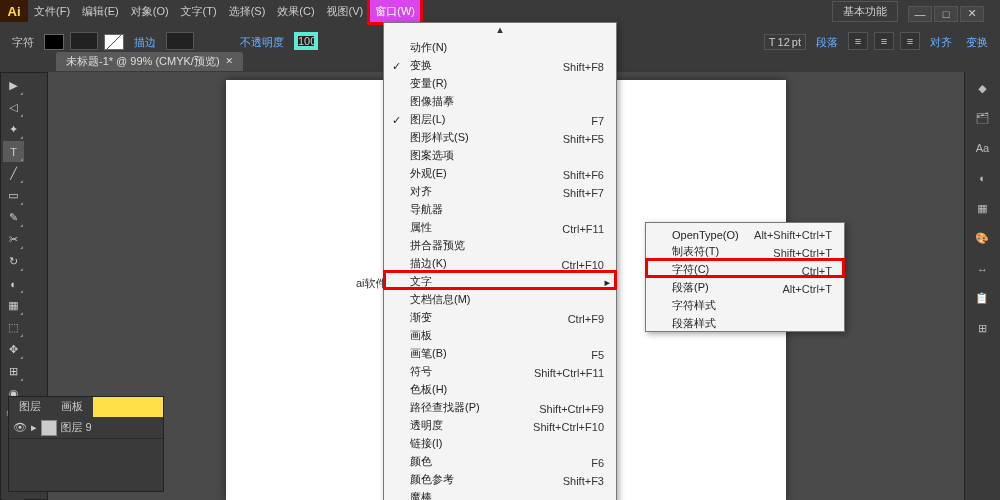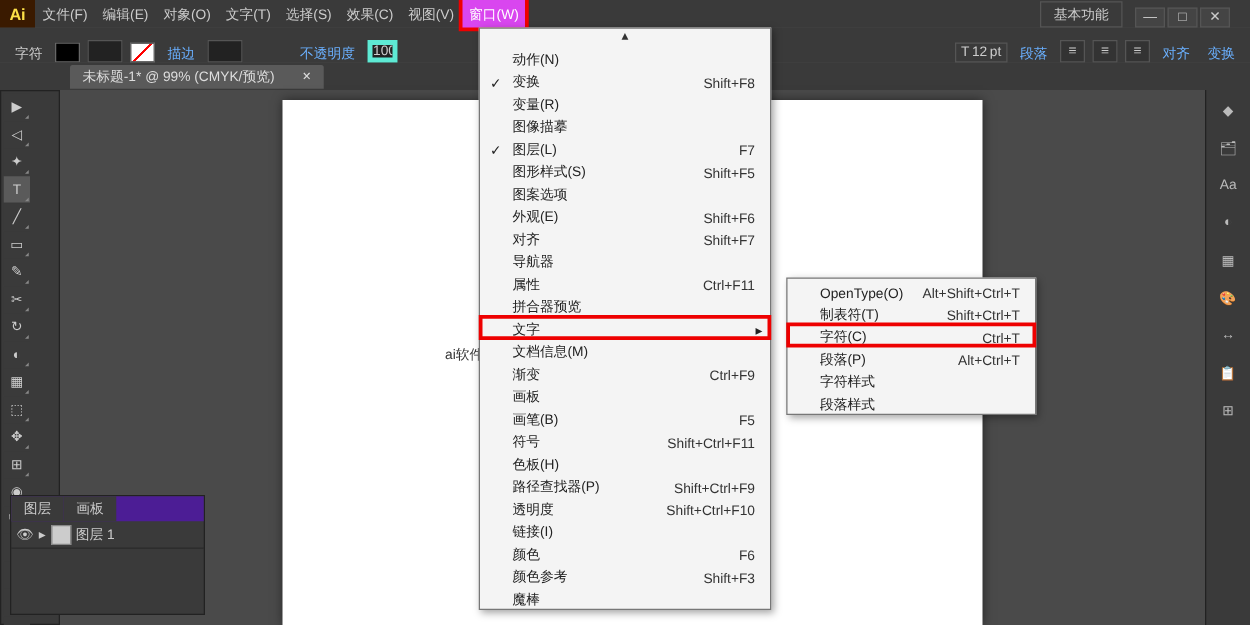--- a/index.html
+++ b/index.html
@@ -17,48 +17,48 @@
 .optionbar .lbl{padding:0 4px}
 .optswatch{width:20px;height:16px;border:1px solid #666;background:#000}
 .optswatch.nb{background:linear-gradient(135deg,#fff 47%,red 47%,red 53%,#fff 53%)}
 .opacity-field{width:24px;height:18px;background:#222;border:4px solid #5eead4;color:#ccc;text-align:center}
 .dropdown{width:28px;height:18px;background:#222;border:1px solid #555}
 .font-size-box{display:flex;align-items:center;gap:2px;border:1px solid #555;padding:1px 4px}
 .link{color:#6ab0ff;padding:0 4px}
 .btn-sq{width:20px;height:18px;border:1px solid #555;background:#333;display:flex;align-items:center;justify-content:center}
 
 .tabrow{height:22px;background:#3a3a3a;display:flex;align-items:center;padding-left:56px}
-.doctab{background:#5a5a5a;color:#ddd;padding:2px 10px;border-radius:2px 2px 0 0;display:flex;align-items:center;gap:22px}
+.doctab{background:#5a5a5a;color:#ddd;padding:2px 10px;border-radius:2px 2px 0 0;display:flex;align-items:center;gap:6px}
 .doctab .close{font-size:9px}
 
 .workarea{position:absolute;top:72px;left:0;right:0;bottom:0;background:#4a4a4a;display:flex}
 .tools{width:48px;background:#3a3a3a;display:flex;flex-wrap:wrap;align-content:flex-start;gap:1px;padding:2px;border:1px solid #222}
 .tool{width:21px;height:21px;background:#3a3a3a;display:flex;align-items:center;justify-content:center;color:#ccc;position:relative}
 .tool.active{background:#5a5a5a}
 .tool .tri{position:absolute;bottom:1px;right:1px;width:0;height:0;border-left:3px solid transparent;border-bottom:3px solid #888}
 
 .canvas-wrap{flex:1;background:#4a4a4a;position:relative;display:flex;align-items:flex-start;justify-content:center;padding-top:8px}
 .canvas{width:560px;height:420px;background:#fff;box-shadow:0 0 8px rgba(0,0,0,.5);position:relative}
 .canvas-text{position:absolute;top:196px;left:130px;color:#333;font-size:11px}
 
 .rpanel{width:36px;background:#3a3a3a;border-left:1px solid #222;display:flex;flex-direction:column;align-items:center;padding-top:4px;gap:6px}
 .rpanel .ricon{width:24px;height:24px;display:flex;align-items:center;justify-content:center;color:#bbb}
 
 .dropdown-menu{position:absolute;top:22px;left:383px;width:234px;background:#f4f4f4;border:1px solid #777;box-shadow:2px 2px 6px rgba(0,0,0,.35);z-index:50}
-.submenu{position:absolute;top:222px;left:629px;width:200px;background:#f4f4f4;border:1px solid #777;box-shadow:2px 2px 6px rgba(0,0,0,.35);z-index:50}
+.submenu{position:absolute;top:222px;left:645px;width:200px;background:#f4f4f4;border:1px solid #777;box-shadow:2px 2px 6px rgba(0,0,0,.35);z-index:50}
 .mi{height:18px;display:flex;align-items:flex-end;padding:0 12px 0 26px;color:#222;position:relative}
 .mi .chk{position:absolute;left:8px}
 .mi .sc{margin-left:auto;color:#333}
 .mi .arr{position:absolute;right:6px}
 .mi.hl{outline:3px solid #e00;outline-offset:-2px}
 .menu-item.hl{outline:3px solid #e00;outline-offset:-1px}
 .scroll-arrow{text-align:center;height:14px;line-height:12px;color:#333}
 
 .layers-panel{position:absolute;left:8px;top:396px;width:156px;height:96px;background:#3a3a3a;border:1px solid #222;color:#ccc}
-.layers-panel .tabs{display:flex;height:20px;background:#4c1d95}
+.layers-panel .tabs{display:flex;height:20px;background:#fde047}
 .layers-panel .ptab{padding:2px 10px;background:#3a3a3a}
 .layers-panel .row{display:flex;align-items:center;height:22px;border-bottom:1px solid #2a2a2a;padding:0 4px;gap:4px}
 .layer-thumb{width:16px;height:16px;background:#ccc;border:1px solid #888}
 </style>
 </head>
 <body>
 
 <div class="titlebar">
   <div class="app-logo">Ai</div>
   <div class="menubar" id="menubar">
@@ -190,20 +190,24 @@
     <div class="mi">
       <span>导航器</span>
     </div>
     <div class="mi">
       <span>属性</span>
       <span class="sc">Ctrl+F11</span>
     </div>
     <div class="mi">
       <span>拼合器预览</span>
     </div>
+    <div class="mi">
+      <span>描边(K)</span>
+      <span class="sc">Ctrl+F10</span>
+    </div>
     <div class="mi hl">
       <span>文字</span>
       <span class="arr">▸</span>
     </div>
     <div class="mi">
       <span>文档信息(M)</span>
     </div>
     <div class="mi">
       <span>渐变</span>
       <span class="sc">Ctrl+F9</span>
@@ -273,15 +277,15 @@
 
 <div class="layers-panel">
   <div class="tabs">
     <div class="ptab">图层</div>
     <div class="ptab">画板</div>
   </div>
   <div class="row">
     <span>👁</span>
     <span>▸</span>
     <div class="layer-thumb"></div>
-    <span>图层 1</span>
+    <span>图层 9</span>
   </div>
 </div>
 
 </body></html>

